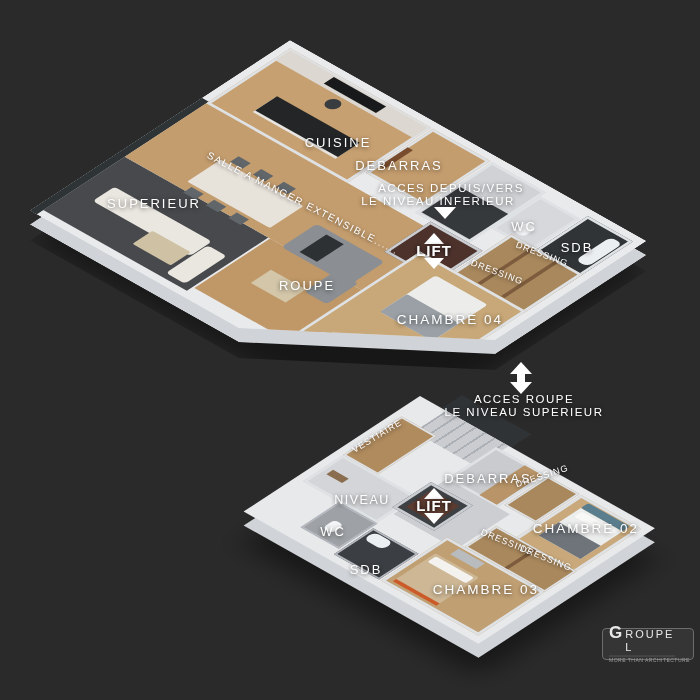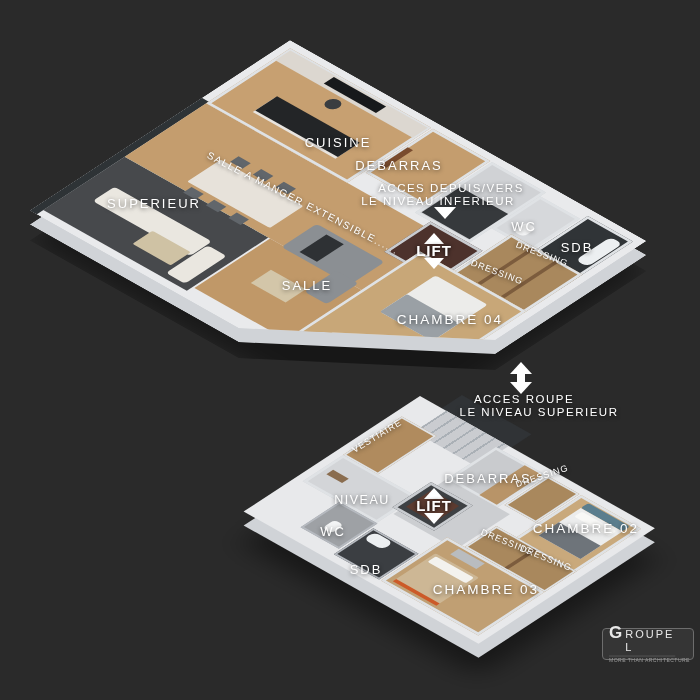--- a/index.html
+++ b/index.html
@@ -160,21 +160,21 @@
     <div class="room" style="left:100px;top:158px;width:22px;height:13px;background:#eceff1;border-radius:6px;"></div>
 
     <div class="room" style="left:88px;top:78px;width:48px;height:46px;background:#3e4144;border:3px solid #c9ccd0;"></div>
     <div class="room" style="left:96px;top:86px;width:32px;height:30px;background:#5c3b30;"></div>
   </div>
 
   <div class="lbl" style="left:154px;top:203px;">SUPERIEUR</div>
   <div class="lbl" style="left:338px;top:142px;">CUISINE</div>
   <div class="lbl" style="left:399px;top:165px;">DEBARRAS</div>
   <div class="lbl rot27" style="left:303px;top:203px;">SALLE A MANGER EXTENSIBLE......</div>
-  <div class="lbl" style="left:307px;top:285px;">SALLE</div>
+  <div class="lbl" style="left:307px;top:285px;">ROUPE</div>
   <div class="lbl" style="left:524px;top:226px;">WC</div>
   <div class="lbl" style="left:577px;top:247px;">SDB</div>
   <div class="lbl sm rot21" style="left:542px;top:254px;">DRESSING</div>
   <div class="lbl sm rot21" style="left:497px;top:272px;">DRESSING</div>
   <div class="lbl big" style="left:450px;top:319px;">CHAMBRE 04</div>
   <div class="lbl b" style="left:451px;top:188px;">ACCES DEPUIS/VERS</div>
   <div class="lbl b" style="left:438px;top:201px;">LE NIVEAU INFERIEUR</div>
   <div class="abs tri-down" style="left:434px;top:207px;z-index:31;"></div>
 
   <div class="lift" style="left:413px;top:233px;width:42px;">
@@ -182,21 +182,21 @@
     <div class="txt">LIFT</div>
     <div class="tri-down"></div>
   </div>
 
   <div class="dblarrow" style="left:509px;top:362px;width:24px;">
     <div class="tri-up"></div>
     <div class="stem"></div>
     <div class="tri-down"></div>
   </div>
   <div class="lbl b" style="left:524px;top:399px;">ACCES ROUPE</div>
-  <div class="lbl b" style="left:524px;top:412px;margin-left:15px;">LE NIVEAU SUPERIEUR</div>
+  <div class="lbl b" style="left:524px;top:412px;">LE NIVEAU SUPERIEUR</div>
 
   <div class="lbl sm rotm31" style="left:377px;top:436px;">VESTIAIRE</div>
   <div class="lbl" style="left:488px;top:478px;">DEBARRAS</div>
   <div class="lbl sm rotm18" style="left:542px;top:476px;">DRESSING</div>
   <div class="lbl b" style="left:362px;top:500px;font-size:12.5px;">NIVEAU</div>
   <div class="lbl" style="left:333px;top:531px;">WC</div>
   <div class="lbl" style="left:366px;top:569px;">SDB</div>
   <div class="lbl big" style="left:586px;top:528px;">CHAMBRE 02</div>
   <div class="lbl big" style="left:486px;top:589px;">CHAMBRE 03</div>
   <div class="lbl sm rot22" style="left:507px;top:542px;">DRESSING</div>

